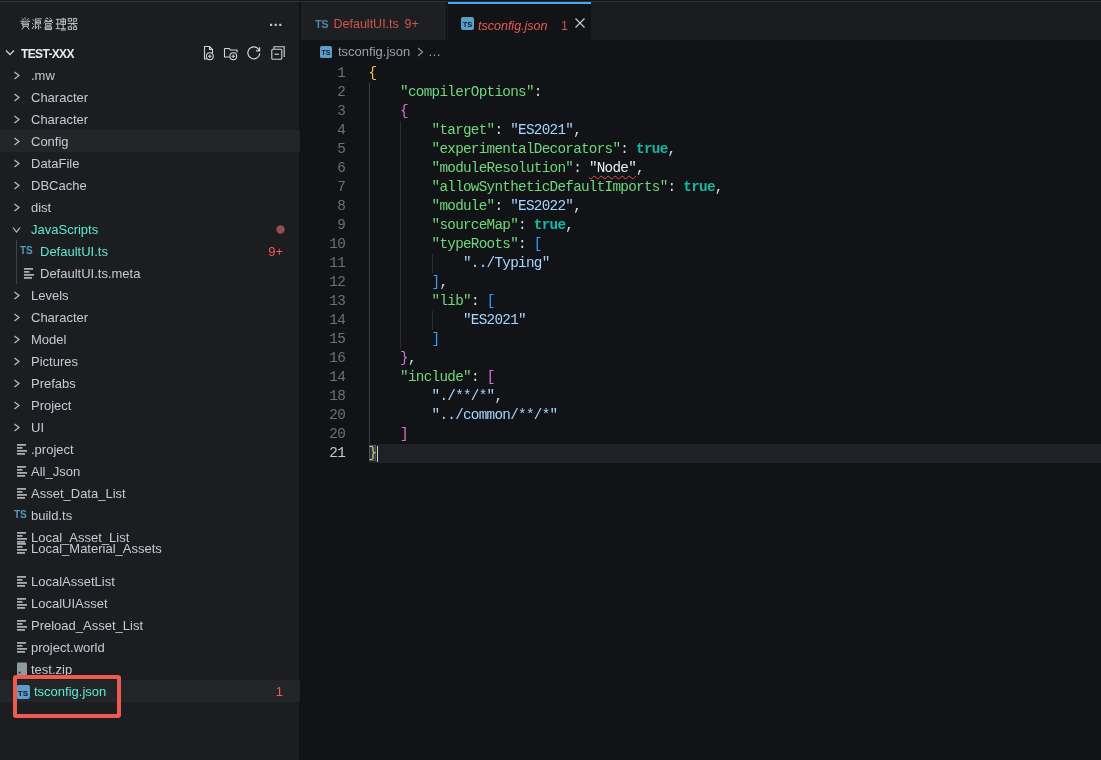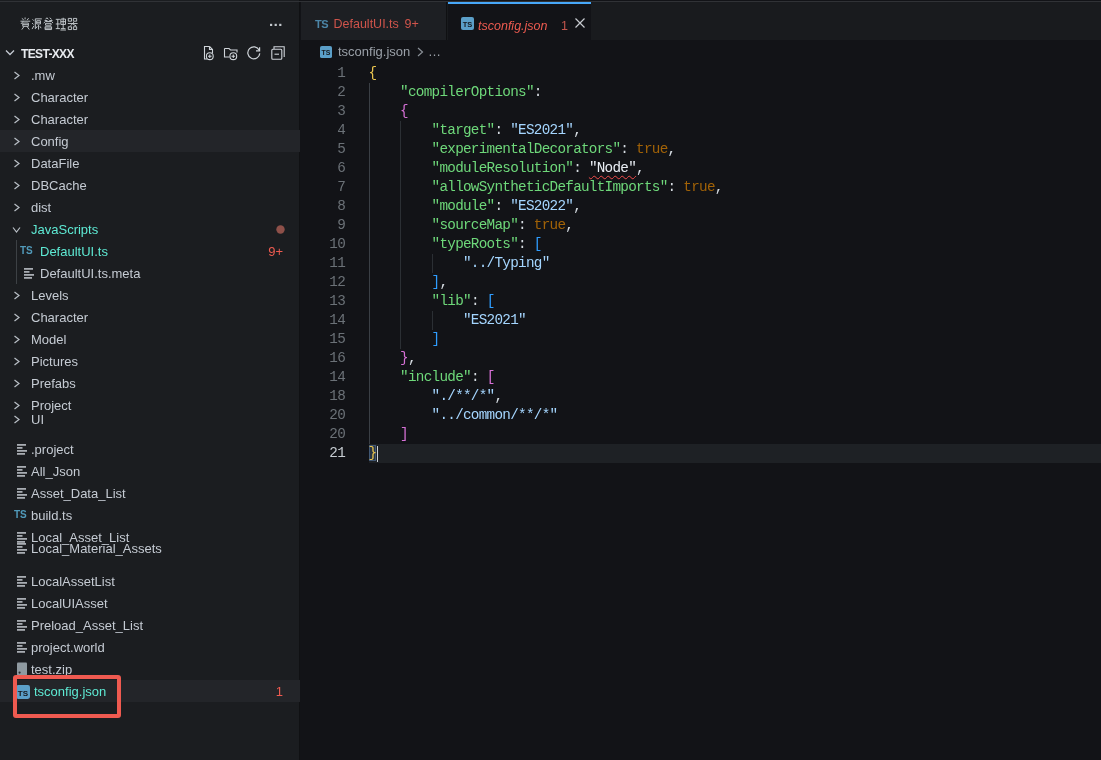--- a/index.html
+++ b/index.html
@@ -35,21 +35,21 @@
   #breadcrumb{position:absolute;left:0;top:40px;width:800px;height:24px;line-height:24px;font-size:13px;color:#9aa0a8;}
   
   #code{position:absolute;left:0;top:64px;width:800px;font-family:"Liberation Mono",monospace;font-size:14.3px;letter-spacing:-0.713px;}
   .cl{position:absolute;left:0;width:800px;height:19px;line-height:19px;white-space:pre;}
   .ln{position:absolute;left:0;top:0;width:44px;text-align:right;color:#6b7177;}
   .ct{position:absolute;left:67.6px;top:0;}
   .curline{position:absolute;left:67.6px;top:380px;width:733px;height:19px;background:#1e2125;}
   .ig{position:absolute;width:1px;background:#2b2f34;}
   .k{color:#6ed87a;}   
   .s{color:#a5d6ff;}   
-  .b{color:#a16207;}   
+  .b{color:#14b8a6;font-weight:bold;}   
   .p{color:#d6dce2;}   
   .y{color:#eac54f;}   
   .m{color:#d670d6;}   
   .u{color:#2f9dff;}   
   .w{color:#e8edf3;text-decoration:underline;text-decoration-style:wavy;text-decoration-color:#f14c4c;text-decoration-thickness:1px;text-underline-offset:3px;}
   #cursor{position:absolute;left:75.6px;top:381.5px;width:1.6px;height:16px;background:#cdd2d8;}
 </style>
 </head>
 <body>
 <div id="app">
@@ -205,21 +205,21 @@
             <path d="M2.5 1 L7 4.5 L2.5 8"></path>
           </svg>
           <span class="lbl ">Prefabs</span>
         </div>
       <div class="row" style="top:330px">
           <svg class="chev" width="9" height="9" viewBox="0 0 9 9" fill="none" stroke="#b9bfc6" stroke-width="1.2">
             <path d="M2.5 1 L7 4.5 L2.5 8"></path>
           </svg>
           <span class="lbl ">Project</span>
         </div>
-      <div class="row" style="top:344px">
+      <div class="row" style="top:352px">
           <svg class="chev" width="9" height="9" viewBox="0 0 9 9" fill="none" stroke="#b9bfc6" stroke-width="1.2">
             <path d="M2.5 1 L7 4.5 L2.5 8"></path>
           </svg>
           <span class="lbl ">UI</span>
         </div>
       <div class="row" style="top:374px">
           <svg class="ficon" style="left:15px" viewBox="0 0 14 14">
             <g fill="#b9bec4">
               <rect x="2" y="2.1" width="9" height="1.6"></rect>
               <rect x="2" y="5.1" width="5.5" height="1.6"></rect>

